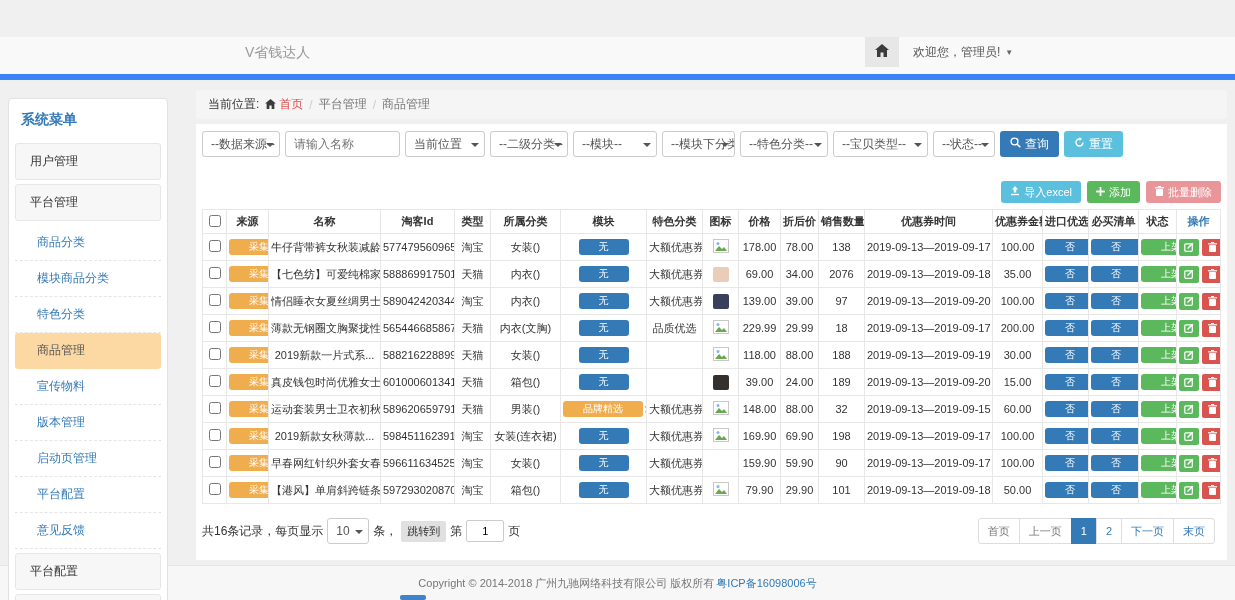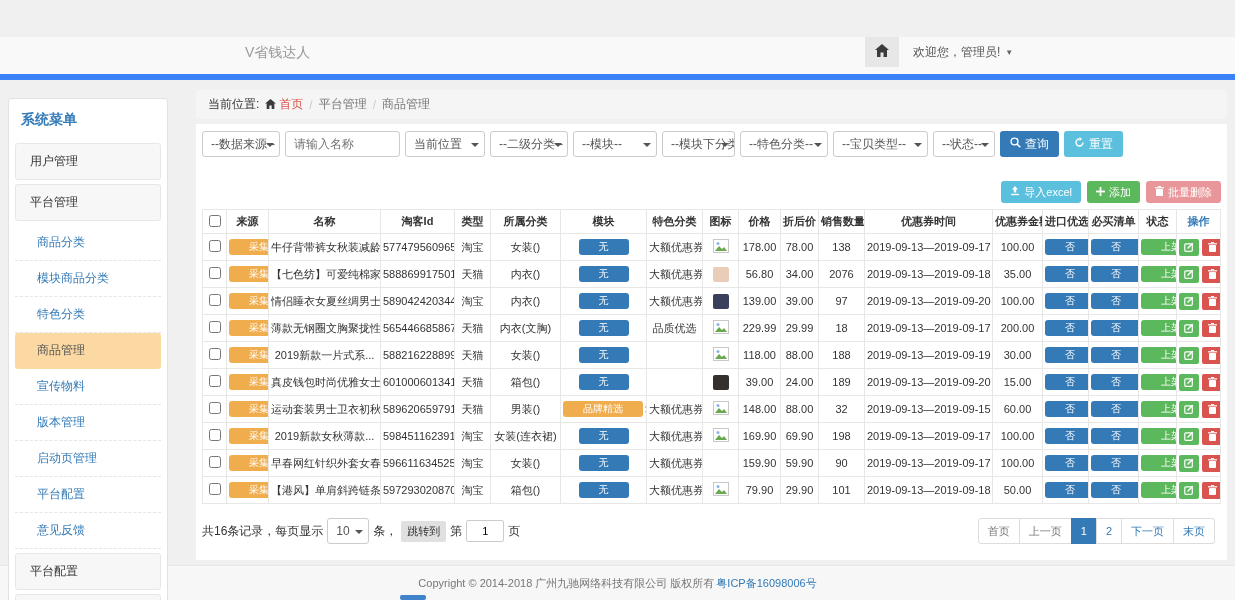--- a/index.html
+++ b/index.html
@@ -304,21 +304,21 @@
             <tr>
               <td><input type="checkbox" style=""></td>
               <td><span class="badge bg-orange">采集</span></td>
               <td>【七色纺】可爱纯棉家...</td>
               <td>588869917501</td>
               <td>天猫</td>
               <td>内衣()</td>
               <td><span class="badge bg-blue">无</span></td>
               <td>大额优惠券</td>
               <td><span class="thumb" style="background:#e9cdb9"></span></td>
-              <td>56.80</td>
+              <td>69.00</td>
               <td>34.00</td>
               <td>2076</td>
               <td>2019-09-13—2019-09-18</td>
               <td>35.00</td>
               <td><span class="badge bg-blue">否</span></td>
               <td><span class="badge bg-blue">否</span></td>
               <td><span class="badge bg-green">上架</span></td>
               <td><button class="op-btn op-edit">
                   <span><svg width="10" height="10" viewBox="0 0 10 10">
                       <rect x="0.8" y="1.8" width="7.5" height="7.5" rx="1" fill="none" stroke="#fff" stroke-width="1.2"></rect>

